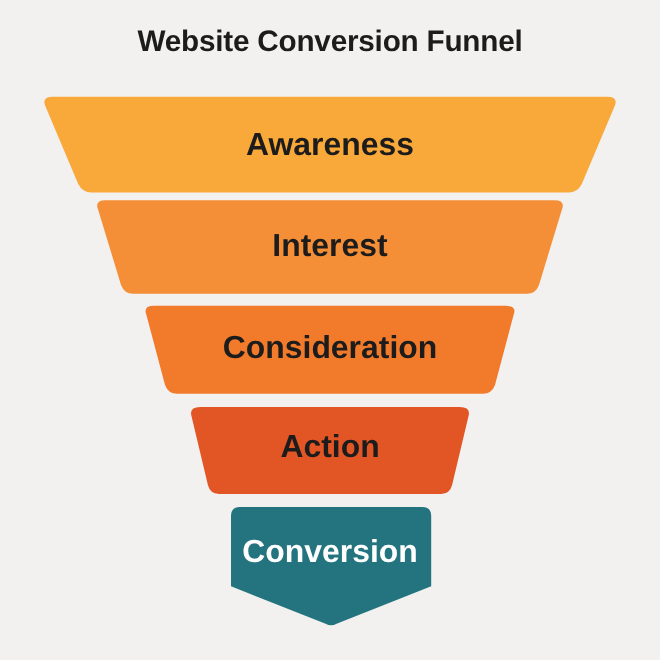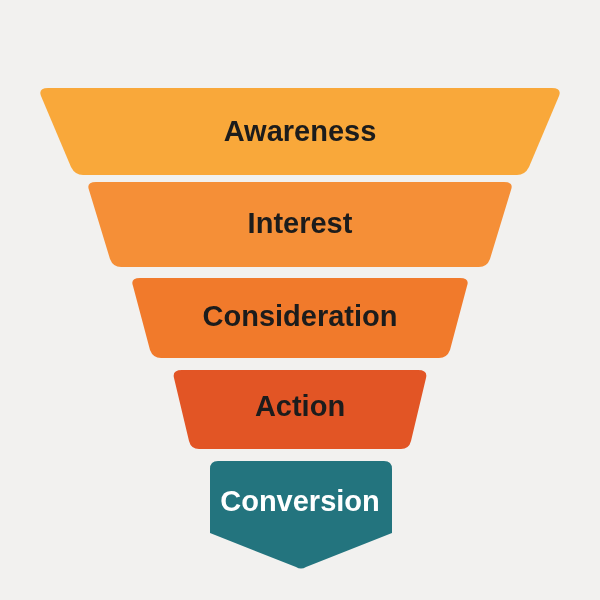--- a/index.html
+++ b/index.html
@@ -44,20 +44,21 @@
     font-weight: bold;
     text-anchor: middle;
     dominant-baseline: middle;
   }
 </style>
 </head>
 <body>
 
 <div id="funnel-page">
 
+  <div id="chart-title">Website Conversion Funnel</div>
 
   <svg id="funnel-svg" viewBox="0 0 600 600">
 
     <g>
       <path d="M 48,88 L 552,88 Q 562,88 559,96 L 529,167 Q 525,175 517,175
                L 83,175 Q 75,175 71,167 L 41,96 Q 38,88 48,88 Z" fill="#F9A83A"></path>
       <text class="seg-label" x="300" y="133" font-size="29" fill="#1C1C1C">Awareness</text>
     </g>
 
     <g>

